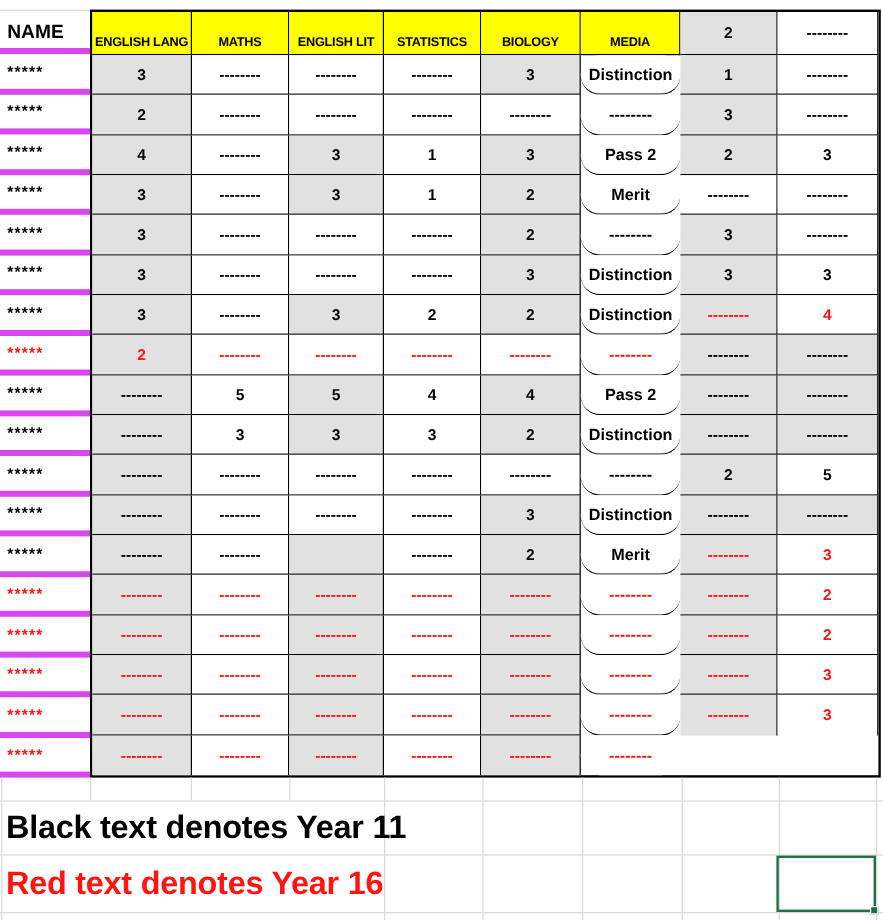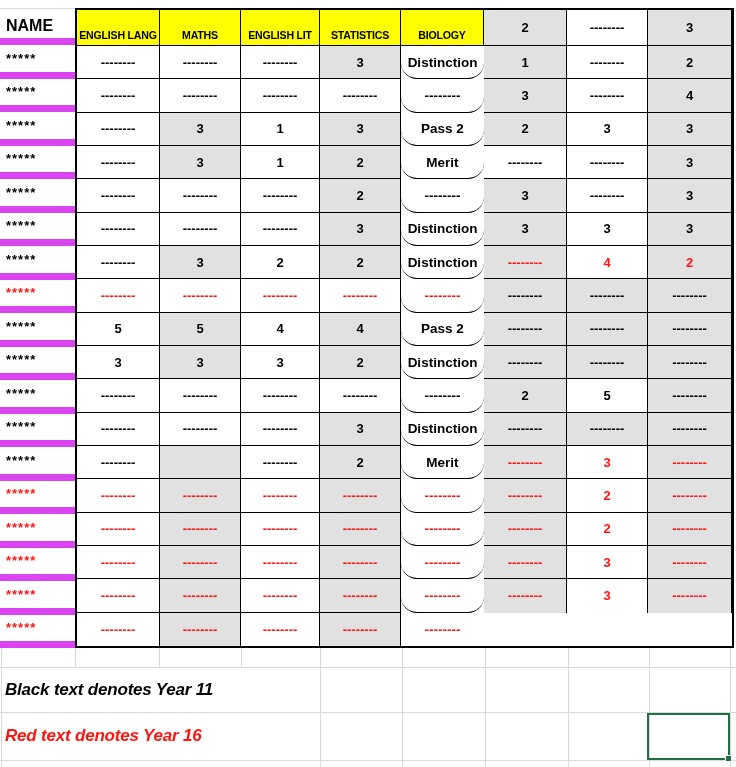--- a/index.html
+++ b/index.html
@@ -16,21 +16,21 @@
     position:relative;width:736px;height:767px;background:#fff;overflow:hidden;
     font-family:"Liberation Sans",sans-serif;font-weight:bold;color:var(--black);
   }
   
   .namecol{
     position:absolute;left:0;top:8px;width:75px;height:640px;
     display:grid;grid-template-rows:36px repeat(18,1fr);
     border-top:1px solid var(--grid);
   }
   .ncell{
-    border-bottom:7px solid #d946ef;display:flex;align-items:center;
+    border-bottom:5px solid #d946ef;display:flex;align-items:center;
     padding-left:6px;font-size:13px;letter-spacing:1px;text-align:center;
   }
   .name-header{
     align-items:flex-end;font-size:16px;letter-spacing:0;padding-bottom:3px;
   }
   .ncell.red{color:var(--red);}
   
   .btable{
     position:absolute;left:75px;top:8px;width:659px;height:640px;
     border:2px solid #000;background:#fff;
@@ -52,21 +52,21 @@
   .cell.gray{background:var(--gray);}
   .cell.red{color:var(--red);}
   .cell.sports{font-size:13.5px;border-radius:16px;}
   
   .vline,.hline{position:absolute;background:var(--grid);}
   .vline{width:1px;}
   .hline{height:1px;left:0;width:736px;}
   
   .legend{
     position:absolute;left:5px;display:flex;align-items:center;
-    font-size:17px;letter-spacing:-0.2px;white-space:nowrap;font-style:italic;
+    font-size:27px;letter-spacing:-0.2px;white-space:nowrap;
   }
   .legend-black{top:667px;height:45px;color:#000;}
   .legend-red{top:712px;height:48px;color:var(--red);}
   
   .selected-cell{
     position:absolute;left:647px;top:713px;width:83px;height:47px;
     border:2px solid var(--green);background:transparent;
   }
   .fill-handle{
     position:absolute;right:-4px;bottom:-4px;width:7px;height:7px;
@@ -100,20 +100,21 @@
       <div class="ncell red">*****</div>
       <div class="ncell red">*****</div>
     </div>
 
   <div class="btable" id="btable">
       <div class="cell hdr">ENGLISH LANG</div>
       <div class="cell hdr">MATHS</div>
       <div class="cell hdr">ENGLISH LIT</div>
       <div class="cell hdr">STATISTICS</div>
       <div class="cell hdr">BIOLOGY</div>
+      <div class="cell hdr">MEDIA</div>
       <div class="cell gray">2</div>
       <div class="cell">--------</div>
       <div class="cell gray">3</div>
       <div class="cell">--------</div>
       <div class="cell">--------</div>
       <div class="cell">--------</div>
       <div class="cell gray">3</div>
       <div class="cell col-last sports">Distinction</div>
       <div class="cell gray">1</div>
       <div class="cell">--------</div>

